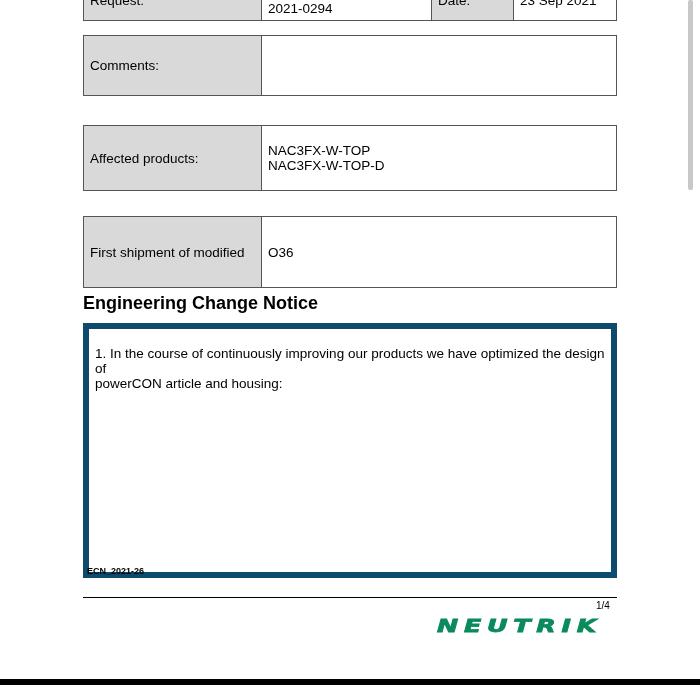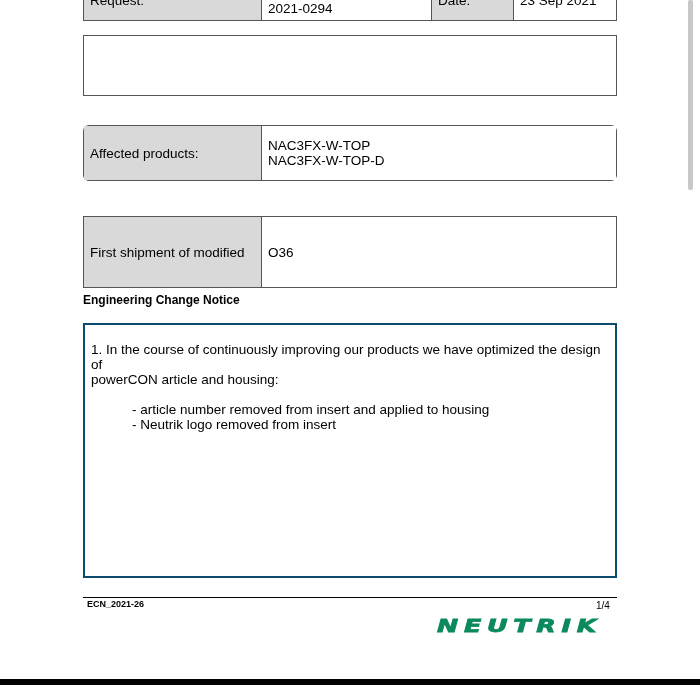--- a/index.html
+++ b/index.html
@@ -22,41 +22,41 @@
     .value { background: #fff; flex: 1; }
     .val-lines div { white-space: nowrap; }
 
     #t0 { top: -20px; height: 41px; }
     #t0 .c1 { width: 178px; }
     #t0 .c2 { width: 170px; border-right: 1px solid #555; flex: none; }
     #t0 .c3 { width: 82px; }
     #t0 .c4 { flex: 1; }
 
     #t1 { top: 35px; height: 61px; }
-    #t2 { top: 125px; height: 56px; border-radius: 6px; }
+    #t2 { top: 125px; height: 66px; }
     #t3 { top: 216px; height: 72px; }
     .tbl .label.main { width: 178px; }
 
     .heading {
       position: absolute; left: 83px; top: 293px;
-      font-size: 12px; font-weight: bold;
+      font-size: 18px; font-weight: bold;
     }
     .notice-box {
       position: absolute; left: 83px; top: 323px; width: 534px; height: 255px;
-      border: 2px solid #0c4a6e; box-sizing: border-box;
+      border: 6px solid #0c4a6e; box-sizing: border-box;
       padding: 17px 6px 0 6px; font-size: 13.5px; line-height: 15px;
     }
     .notice-box .bullets { margin-top: 15px; padding-left: 41px; }
 
     .footer-line {
       position: absolute; left: 83px; top: 597px; width: 534px; height: 0;
       border-top: 1.5px solid #000;
     }
     .footer-id {
-      position: absolute; left: 87px; top: 599px;
+      position: absolute; left: 87px; top: 566px;
       font-size: 9px; font-weight: bold;
     }
     .footer-page {
       position: absolute; left: 596px; top: 600px; font-size: 10px;
     }
     .logo {
       position: absolute; left: 437px; top: 616px;
       font-size: 22px; font-weight: 900; font-style: italic;
       letter-spacing: 5px; color: #0b8a5c;
       font-family: "DejaVu Sans", sans-serif;
@@ -81,20 +81,21 @@
     <div>
       <div>2021-0582</div>
       <div>2021-0294</div>
     </div>
   </div>
   <div class="cell label c3">Date:</div>
   <div class="cell value c4">23 Sep 2021</div>
 </div>
 
 <div class="tbl" id="t1">
+  <div class="cell label main">Comments:</div>
   <div class="cell value val-lines">
     <div>
     </div>
   </div>
 </div>
 
 <div class="tbl" id="t2">
   <div class="cell label main">Affected products:</div>
   <div class="cell value val-lines">
     <div>
@@ -111,24 +112,20 @@
     </div>
   </div>
   <div class="cell value">O36</div>
 </div>
 
 <div class="heading">Engineering Change Notice</div>
 
 <div class="notice-box">
   <div>1. In the course of continuously improving our products we have optimized the design of</div>
   <div>powerCON article and housing:</div>
-  <div class="bullets">
-    <div>- article number removed from insert and applied to housing</div>
-    <div>- Neutrik logo removed from insert</div>
-  </div>
 </div>
 
 <div class="footer-line"></div>
 <div class="footer-id">ECN_2021-26</div>
 <div class="footer-page">1/4</div>
 <div class="logo">NEUTRIK</div>
 
 <div class="scrollbar"></div>
 <div class="bottom-bar"></div>
 

